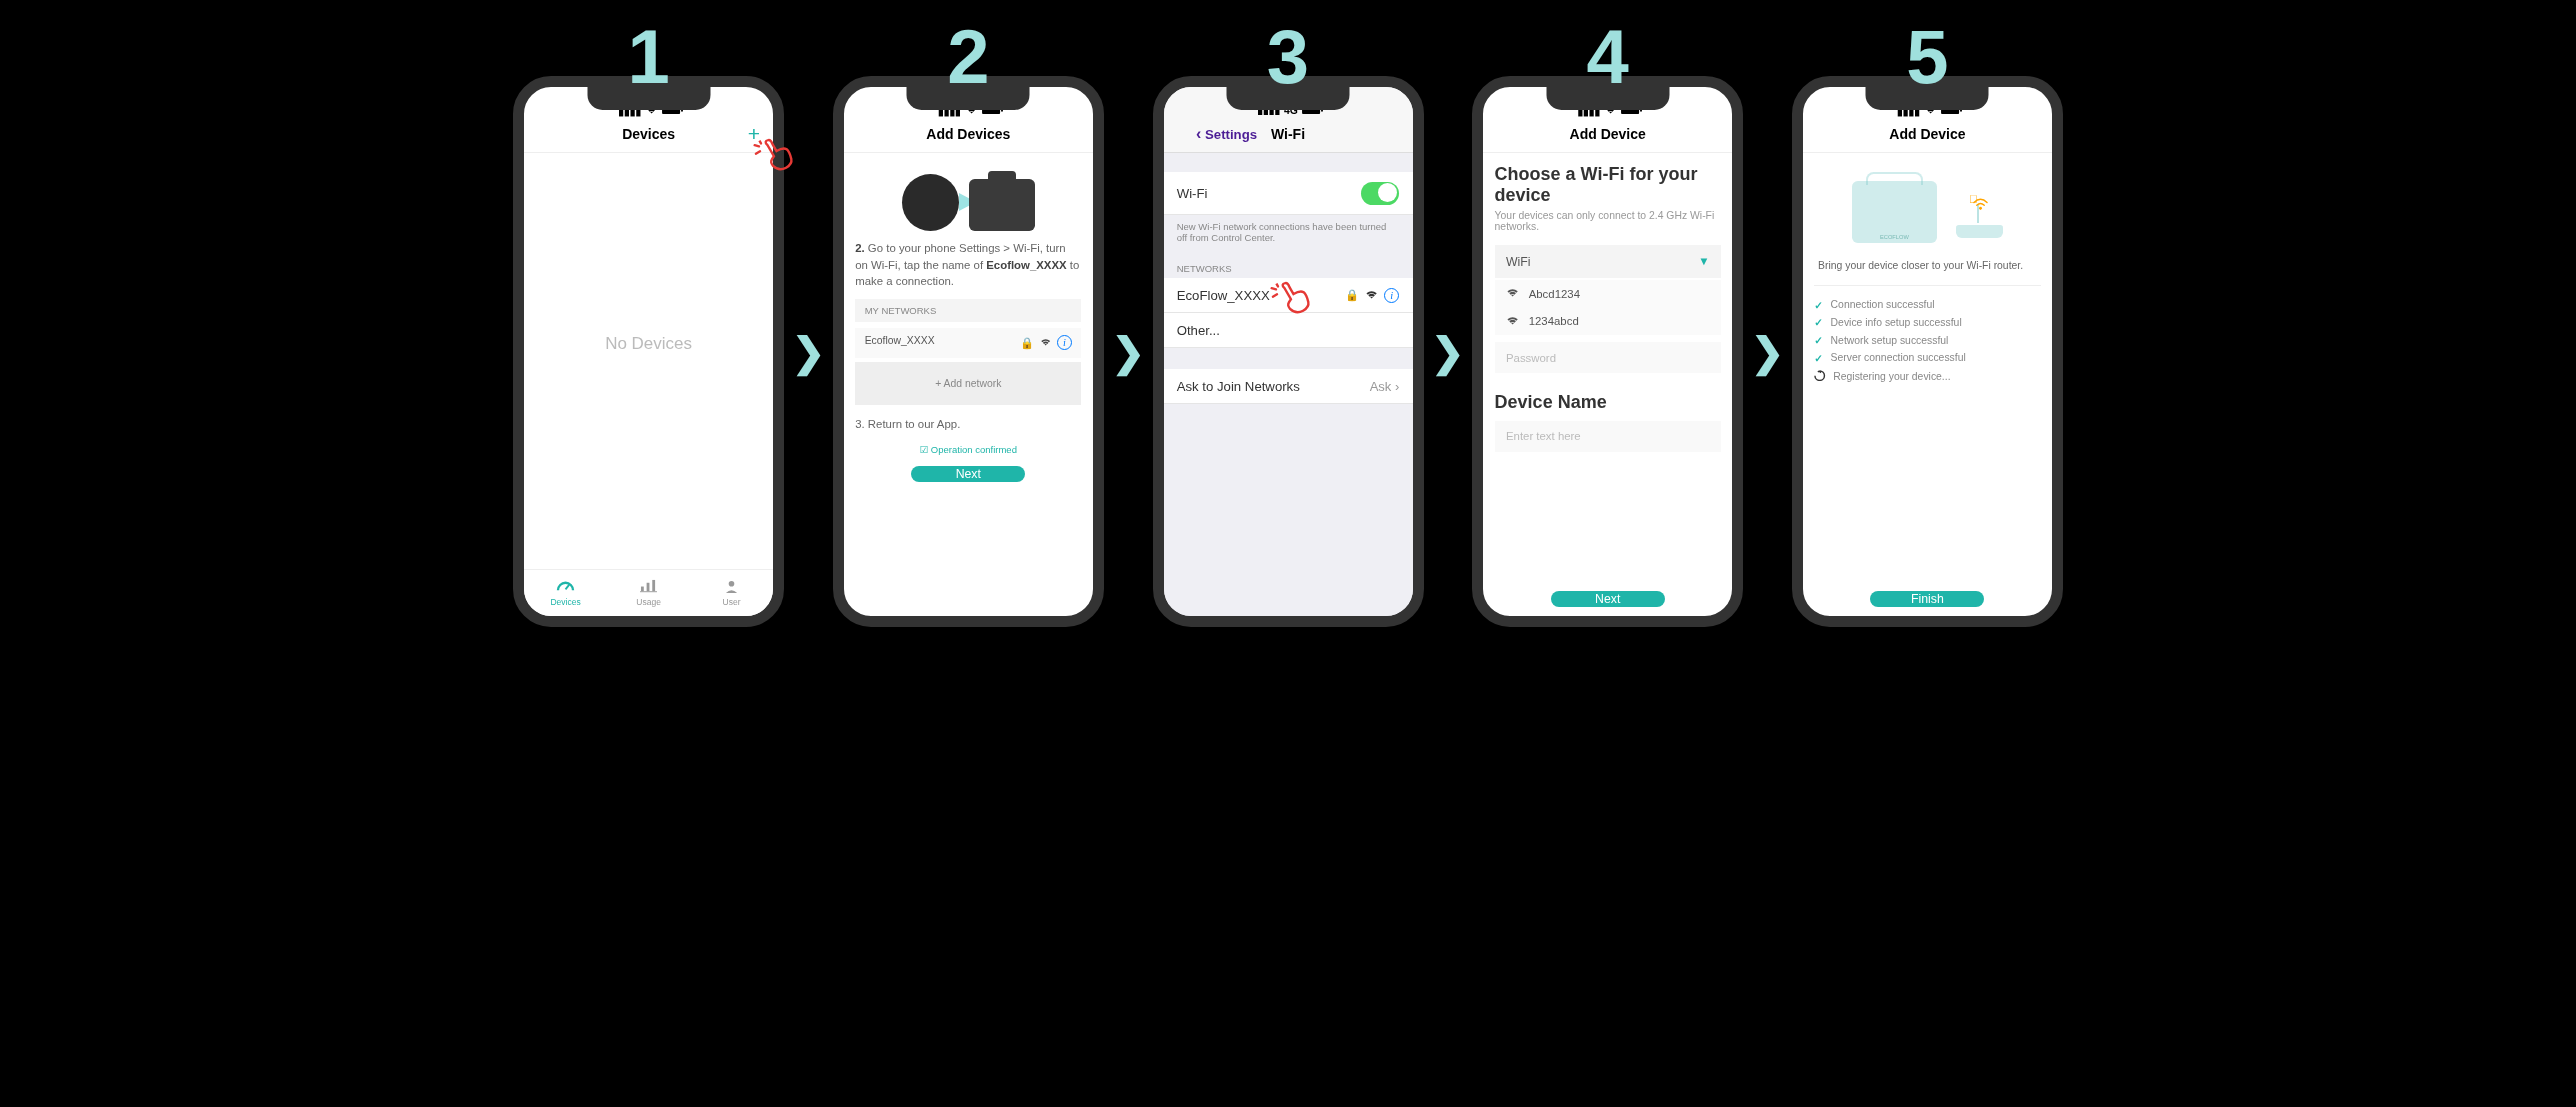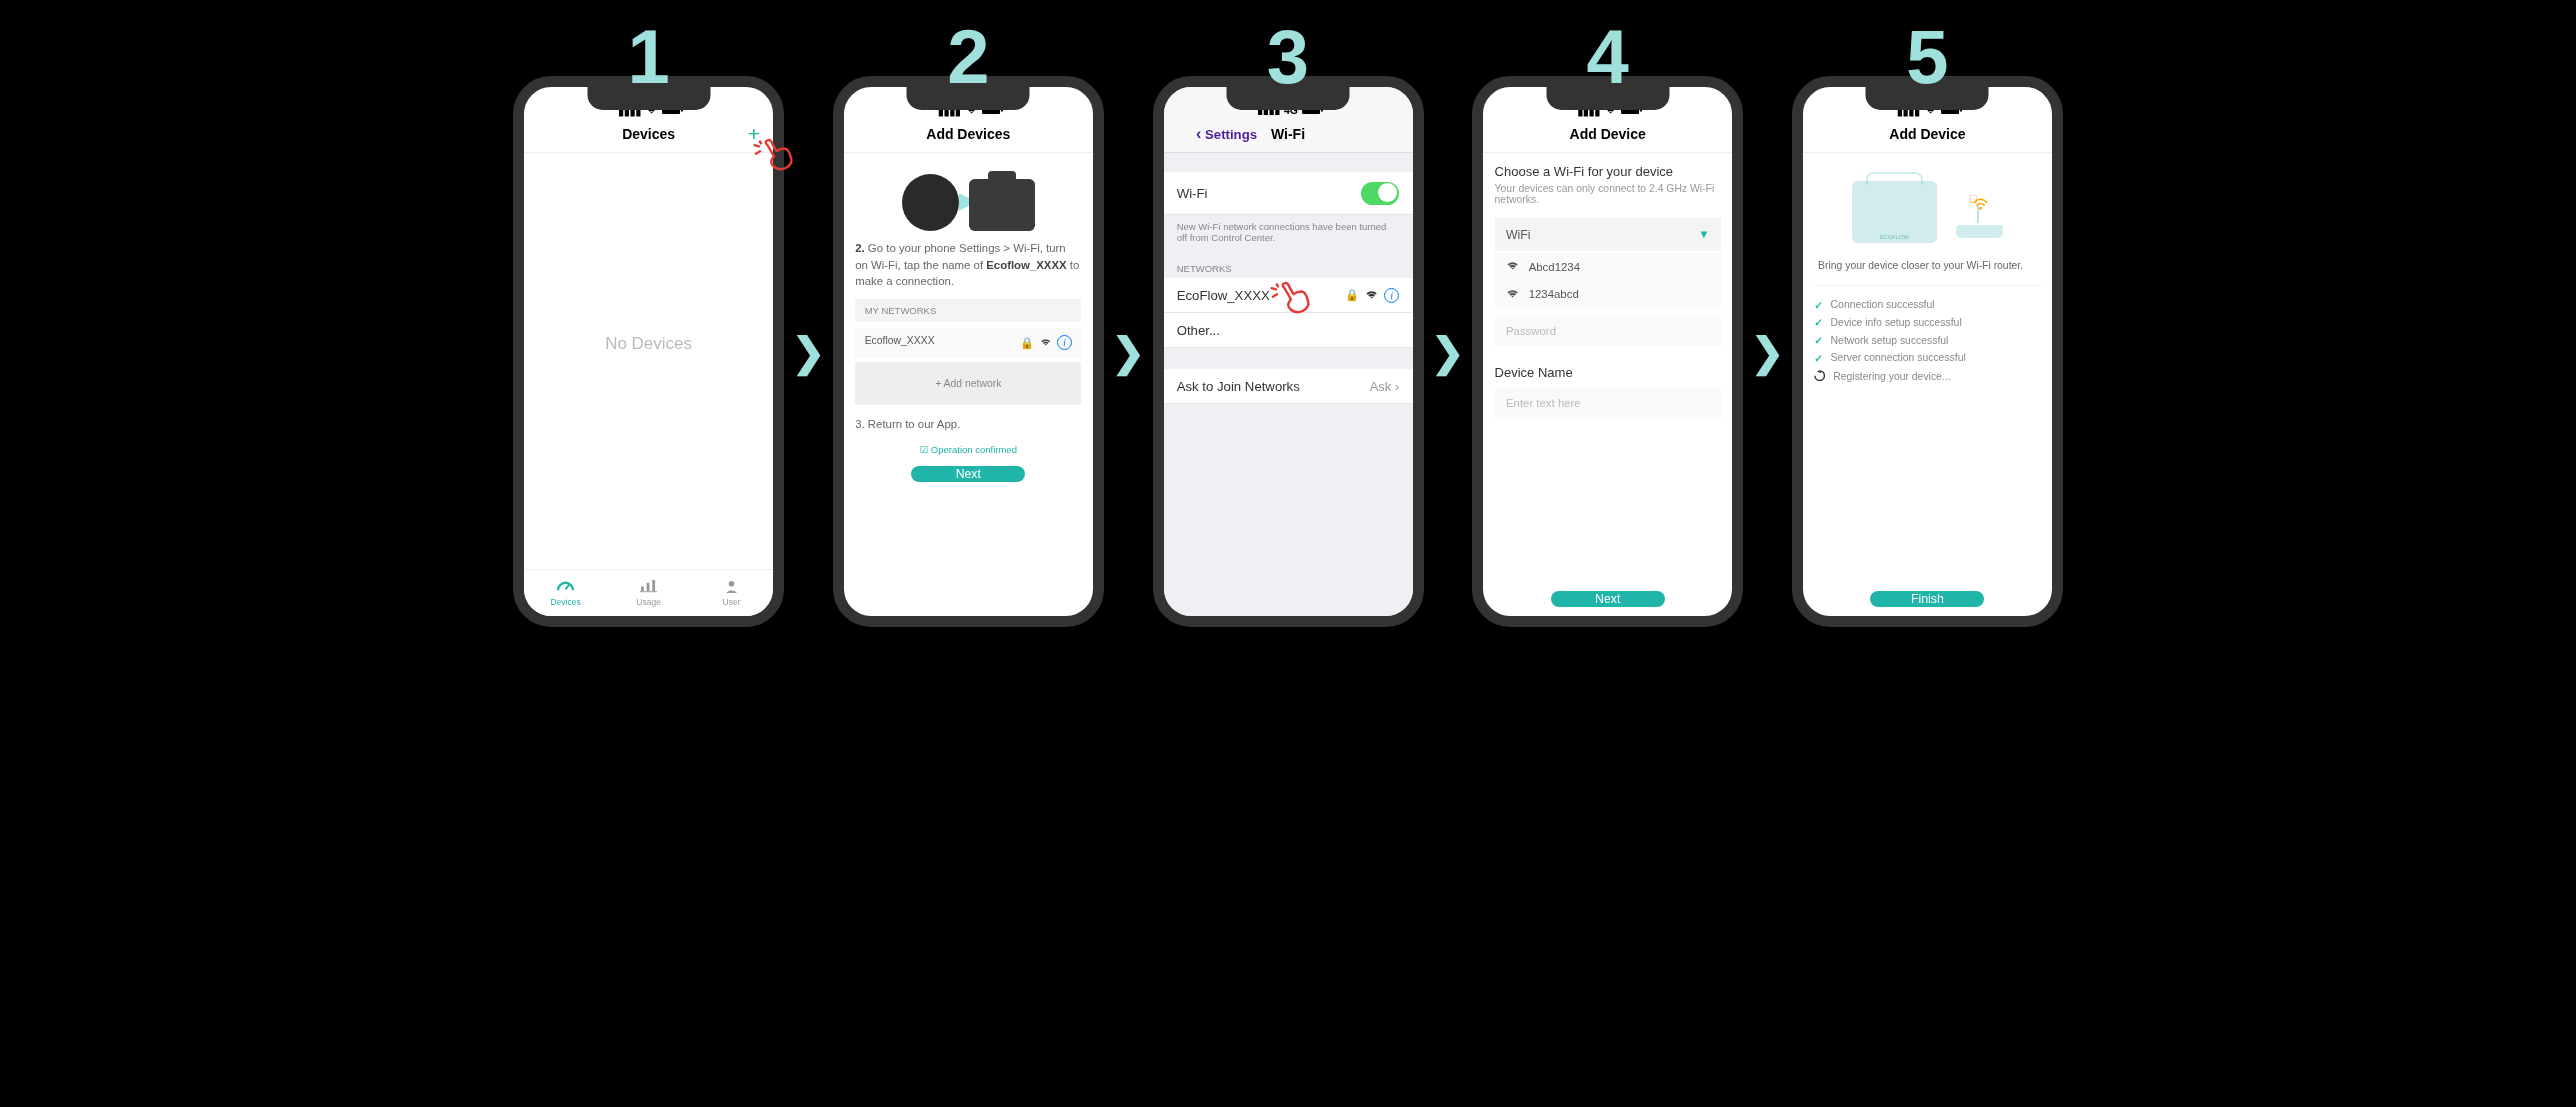--- a/index.html
+++ b/index.html
@@ -218,21 +218,21 @@
   .sec-label { font-size: 9.5px; color: #888; padding: 15px 13.2px 3.8px; text-transform: uppercase; }
   .cell-icons { display: flex; gap: 5.7px; align-items: center; font-size: 11.4px; color: #555;}
   .info-i {
     width: 15px; height: 15px; border: 1.4px solid #007aff; border-radius: 50%;
     color: #007aff; font-size: 10.4px; display: inline-flex; align-items: center; justify-content: center;
     font-style: italic; font-family: serif;
   }
   .cell .gray { color: #999; font-size: 13px; }
 
   
-  .h5 { font-size: 13px; font-weight: 400; color: #333; margin-bottom: 3.8px;}
+  .h5 { font-size: 18px; font-weight: 700; color: #333; margin-bottom: 3.8px;}
   .sub { font-size: 10.4px; color: #999; margin-bottom: 13.2px;}
   .sel {
     background: #f4f4f4; padding: 9.5px 11.4px; display: flex; justify-content: space-between;
     font-size: 12.3px; margin-bottom: 1.9px;
   }
   .caret-down { color: #1fb5a9; font-size: 11.4px;}
   .opt { background: #fafafa; padding: 7.6px 11.4px; font-size: 11.4px; display: flex; gap: 9.5px; align-items: center; color: #555;}
   .input-like {
     background: #f9f9f9; padding: 9.5px 11.4px; font-size: 11.4px; color: #bbb; margin-top: 7.6px;
   }

